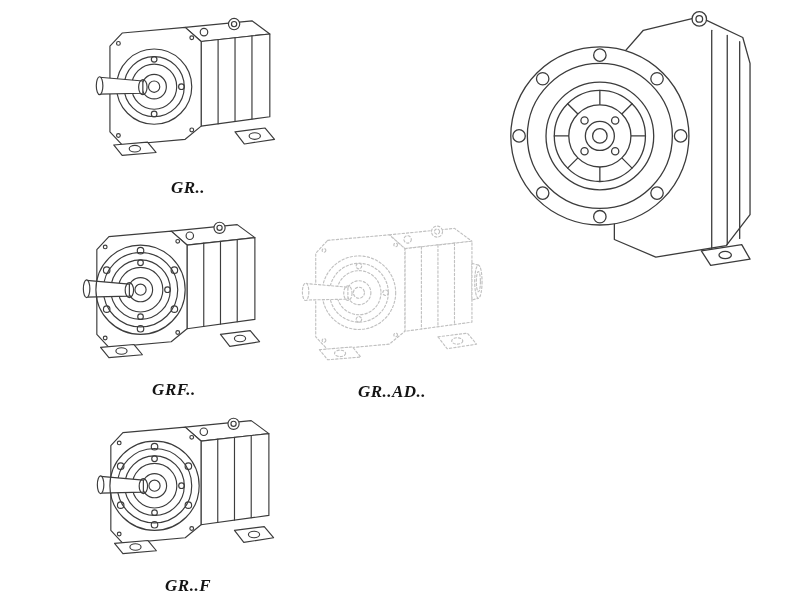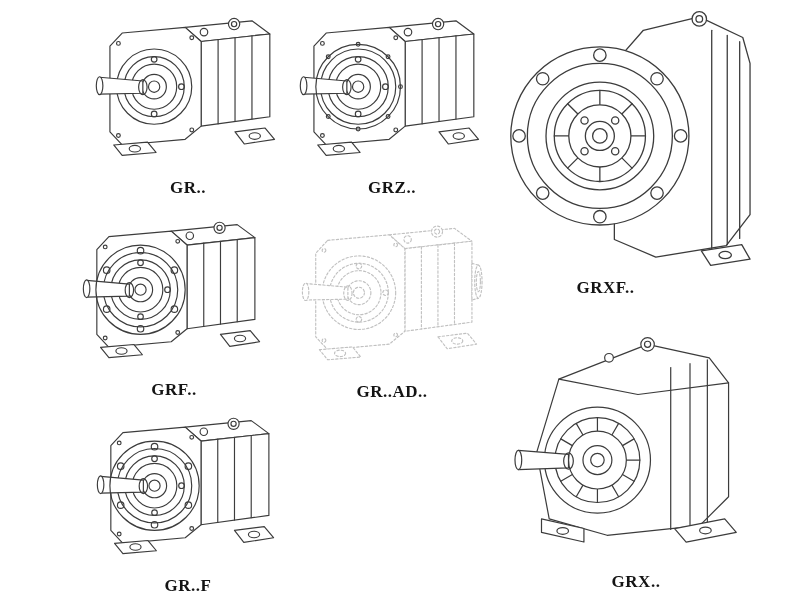--- a/index.html
+++ b/index.html
@@ -1,20 +1,20 @@
 <!DOCTYPE html>
 <html><head>
 <meta charset="utf-8">
 <style>
   html,body{margin:0;padding:0;background:#fff;}
   .canvas{
     position:relative;width:800px;height:600px;background:#ffffff;overflow:hidden;
     font-family:"Liberation Serif","DejaVu Serif",serif;
   }
-  figure.card{margin:0;position:absolute;display:flex;flex-direction:column;align-items:center;}
+  figure.card{margin:0;position:absolute;display:flex;flex-direction:column;align-items:center;font-style:italic;}
   .card svg{width:100%;height:calc(100% - 24px);stroke:#3c3c3c;stroke-width:1.25;fill:none;
     stroke-linejoin:round;stroke-linecap:round;}
   svg.ghost{stroke:#c1c1c1;stroke-dasharray:2.5 2.2;}
   .solid{stroke:#6f6f6f;stroke-dasharray:none;}
   figcaption.label{
     font-weight:bold;font-size:17px;letter-spacing:.5px;color:#141414;
     text-align:center;margin-top:2px;white-space:nowrap;
   }
   .defs-sprite{position:absolute;width:0;height:0;overflow:hidden;}
 </style>
@@ -133,40 +133,25 @@
 
 <div class="canvas">
 
   <figure class="card" style="left:88px;top:2px;width:200px;height:198px">
     <svg viewBox="0 0 200 185">
       <use href="#gear-iso"></use>
     </svg>
     <figcaption class="label">GR..</figcaption>
   </figure>
 
-  <figure class="card" style="left:292px;top:2px;width:200px;height:198px">
-    <svg viewBox="0 0 200 185">
-      <use href="#gear-iso"></use>
-      <circle cx="64" cy="90" r="45"></circle>
-      <circle cx="109" cy="90" r="2"></circle>
-      <circle cx="95.8" cy="58.2" r="2"></circle>
-      <circle cx="64" cy="45" r="2"></circle>
-      <circle cx="32.2" cy="58.2" r="2"></circle>
-      <circle cx="32.2" cy="121.8" r="2"></circle>
-      <circle cx="64" cy="135" r="2"></circle>
-      <circle cx="95.8" cy="121.8" r="2"></circle>
-    </svg>
-    <figcaption class="label">GRZ..</figcaption>
-  </figure>
 
   <figure class="card" style="left:488px;top:0;width:290px;height:300px">
     <svg viewBox="0 0 280 260">
       <use href="#gear-front"></use>
     </svg>
-    <figcaption class="label" style="padding-right:55px">GRXF..</figcaption>
   </figure>
 
   <figure class="card" style="left:74px;top:206px;width:200px;height:196px">
     <svg viewBox="0 0 200 185">
       <use href="#gear-iso"></use>
       <circle cx="64" cy="90" r="48"></circle>
       <circle cx="100.4" cy="69" r="3.5"></circle>
       <circle cx="64" cy="48" r="3.5"></circle>
       <circle cx="27.6" cy="69" r="3.5"></circle>
       <circle cx="27.6" cy="111" r="3.5"></circle>
@@ -194,20 +179,14 @@
       <circle cx="64" cy="48" r="3.5"></circle>
       <circle cx="27.6" cy="69" r="3.5"></circle>
       <circle cx="27.6" cy="111" r="3.5"></circle>
       <circle cx="64" cy="132" r="3.5"></circle>
       <circle cx="100.4" cy="111" r="3.5"></circle>
     </svg>
     <figcaption class="label">GR..F</figcaption>
   </figure>
 
 
-  <figure class="card" style="left:486px;top:300px;width:300px;height:294px">
-    <svg viewBox="0 0 300 280">
-      <use href="#gear-big"></use>
-    </svg>
-    <figcaption class="label">GRX..</figcaption>
-  </figure>
 
 </div>
 
 </body></html>

